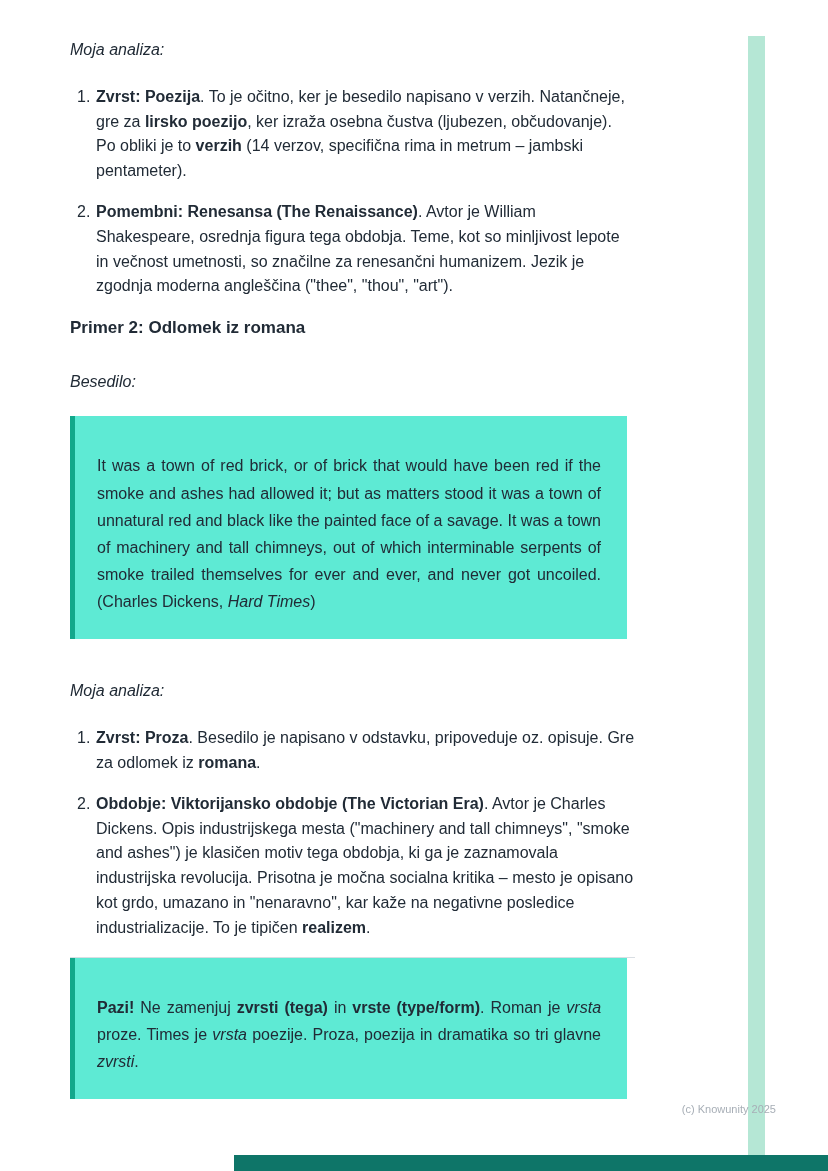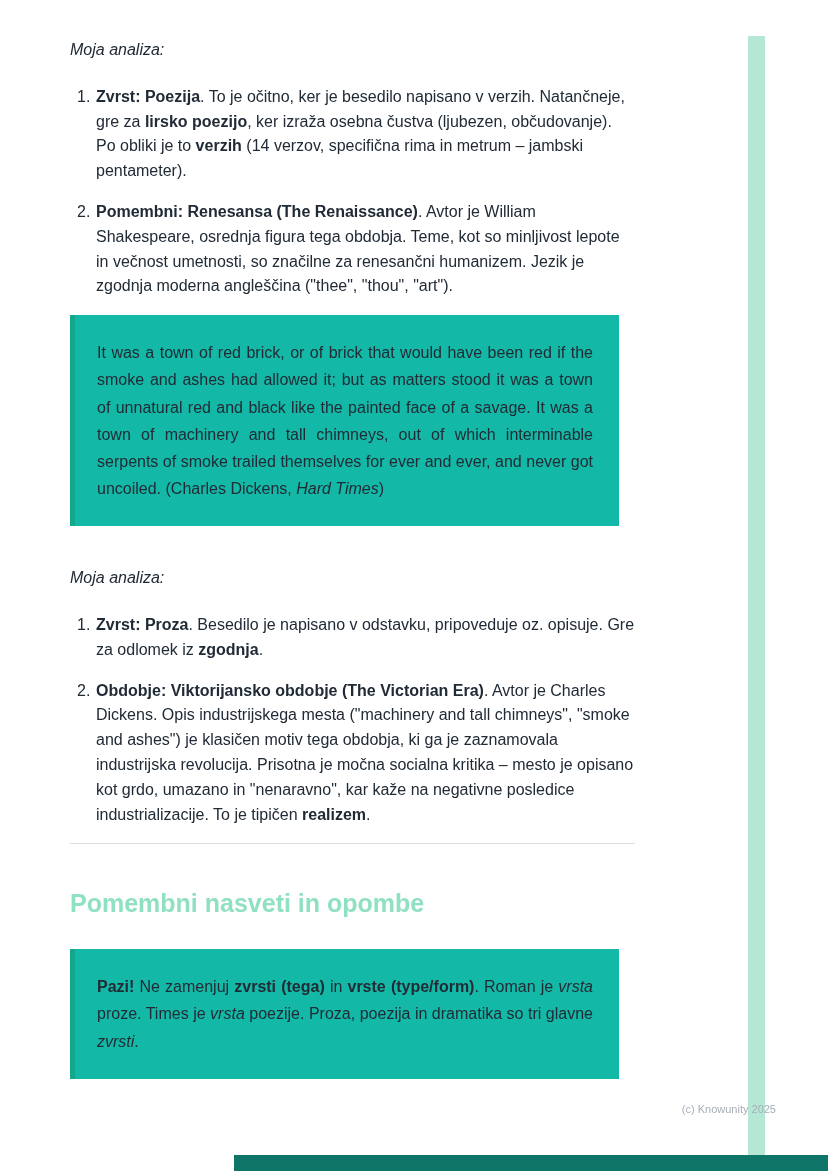--- a/index.html
+++ b/index.html
@@ -42,24 +42,24 @@
     line-height: 1.55;
     z-index: 2;
   }
   .label { font-style: italic; margin: 0 0 22px 0; }
   .numlist { list-style: none; margin: 0 0 10px 0; padding: 0; }
   .numlist li { display: flex; margin: 0 0 16px 0; }
   .num { flex: 0 0 26px; padding-left: 7px; }
   .litext { flex: 1; }
   .subhead { font-size: 17px; font-weight: 700; margin: 0 0 28px 0; }
   .quote {
-    background: #14b8a6;
+    background: #5eead4;
     border-left: 5px solid #12a88b;
-    padding: 24px 26px 24px 22px;
-    margin: 0 16px 40px 0;
+    padding: 36px 26px 24px 22px;
+    margin: 0 8px 40px 0;
   }
   .quote p { margin: 0; text-align: justify; line-height: 1.7; }
   .divider { border: none; border-top: 1px solid #d9dee3; margin: 16px 0 0 0; }
   .minthead { color: #90e0c2; font-size: 25px; font-weight: 700; margin: 40px 0 26px 0; }
   span.b { font-weight: 700; }
   span.i { font-style: italic; }
 </style>
 </head>
 <body>
 
@@ -73,42 +73,43 @@
     <li>
       <span class="num">1.</span>
       <span class="litext"><span class="b">Zvrst: Poezija</span><span>. To je očitno, ker je besedilo napisano v verzih. Natančneje, gre za </span><span class="b">lirsko poezijo</span><span>, ker izraža osebna čustva (ljubezen, občudovanje). Po obliki je to </span><span class="b">verzih</span><span> (14 verzov, specifična rima in metrum – jambski pentameter).</span></span>
     </li>
     <li>
       <span class="num">2.</span>
       <span class="litext"><span class="b">Pomembni: Renesansa (The Renaissance)</span><span>. Avtor je William Shakespeare, osrednja figura tega obdobja. Teme, kot so minljivost lepote in večnost umetnosti, so značilne za renesančni humanizem. Jezik je zgodnja moderna angleščina ("thee", "thou", "art").</span></span>
     </li>
   </ol>
 
+  <h3 class="subhead">Primer 2: Odlomek iz romana</h3>
 
+  <p class="label">Besedilo:</p>
 
   <div class="quote">
     <p><span>It was a town of red brick, or of brick that would have been red if the smoke and ashes had allowed it; but as matters stood it was a town of unnatural red and black like the painted face of a savage. It was a town of machinery and tall chimneys, out of which interminable serpents of smoke trailed themselves for ever and ever, and never got uncoiled. (Charles Dickens, </span><span class="i">Hard Times</span><span>)</span></p>
   </div>
 
   <p class="label">Moja analiza:</p>
 
   <ol class="numlist">
     <li>
       <span class="num">1.</span>
-      <span class="litext"><span class="b">Zvrst: Proza</span><span>. Besedilo je napisano v odstavku, pripoveduje oz. opisuje. Gre za odlomek iz </span><span class="b">zgodnja</span><span>.</span></span>
+      <span class="litext"><span class="b">Zvrst: Proza</span><span>. Besedilo je napisano v odstavku, pripoveduje oz. opisuje. Gre za odlomek iz </span><span class="b">romana</span><span>.</span></span>
     </li>
     <li>
       <span class="num">2.</span>
       <span class="litext"><span class="b">Obdobje: Viktorijansko obdobje (The Victorian Era)</span><span>. Avtor je Charles Dickens. Opis industrijskega mesta ("machinery and tall chimneys", "smoke and ashes") je klasičen motiv tega obdobja, ki ga je zaznamovala industrijska revolucija. Prisotna je močna socialna kritika – mesto je opisano kot grdo, umazano in "nenaravno", kar kaže na negativne posledice industrializacije. To je tipičen </span><span class="b">realizem</span><span>.</span></span>
     </li>
   </ol>
 
   <hr class="divider">
 
-  <h2 class="minthead">Pomembni nasveti in opombe</h2>
 
   <div class="quote">
     <p><span class="b">Pazi!</span><span> Ne zamenjuj </span><span class="b">zvrsti (tega)</span><span> in </span><span class="b">vrste (type/form)</span><span>. Roman je </span><span class="i">vrsta</span><span> proze. Times je </span><span class="i">vrsta</span><span> poezije. Proza, poezija in dramatika so tri glavne </span><span class="i">zvrsti</span><span>.</span></p>
   </div>
 
 </div>
 
 <div class="footer">(c) Knowunity 2025</div>
 
 <div class="bottombar"></div>

